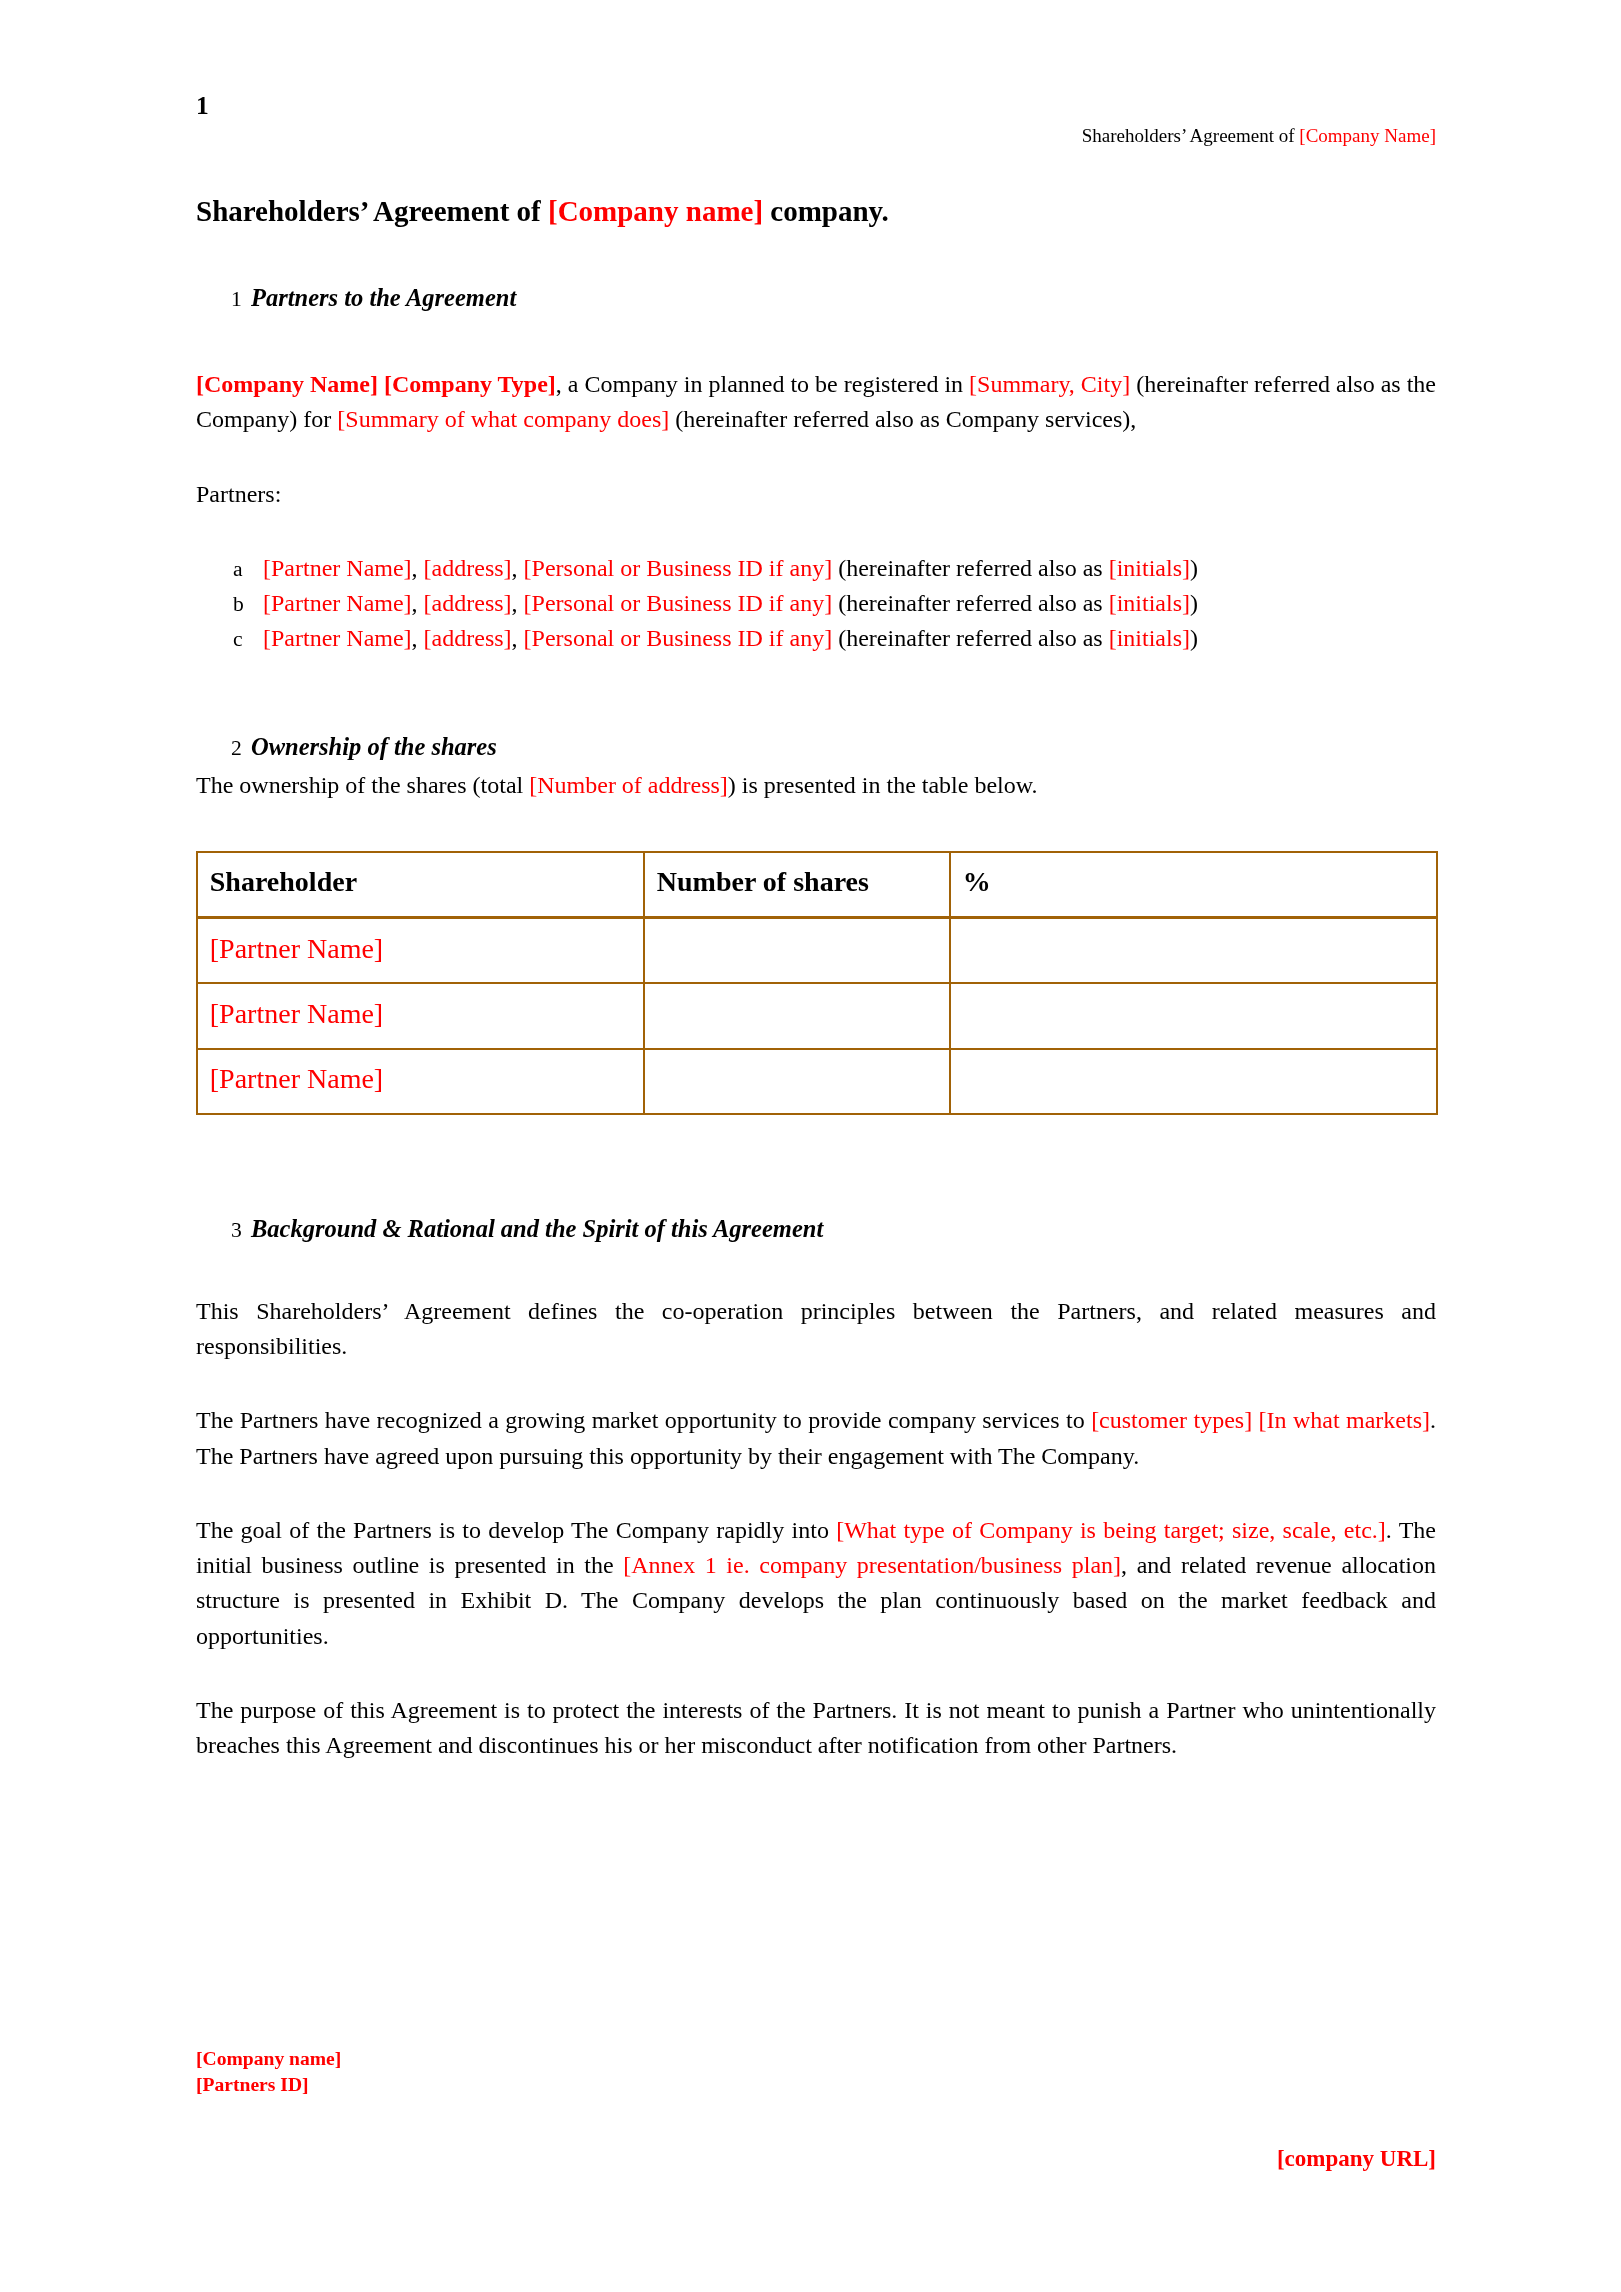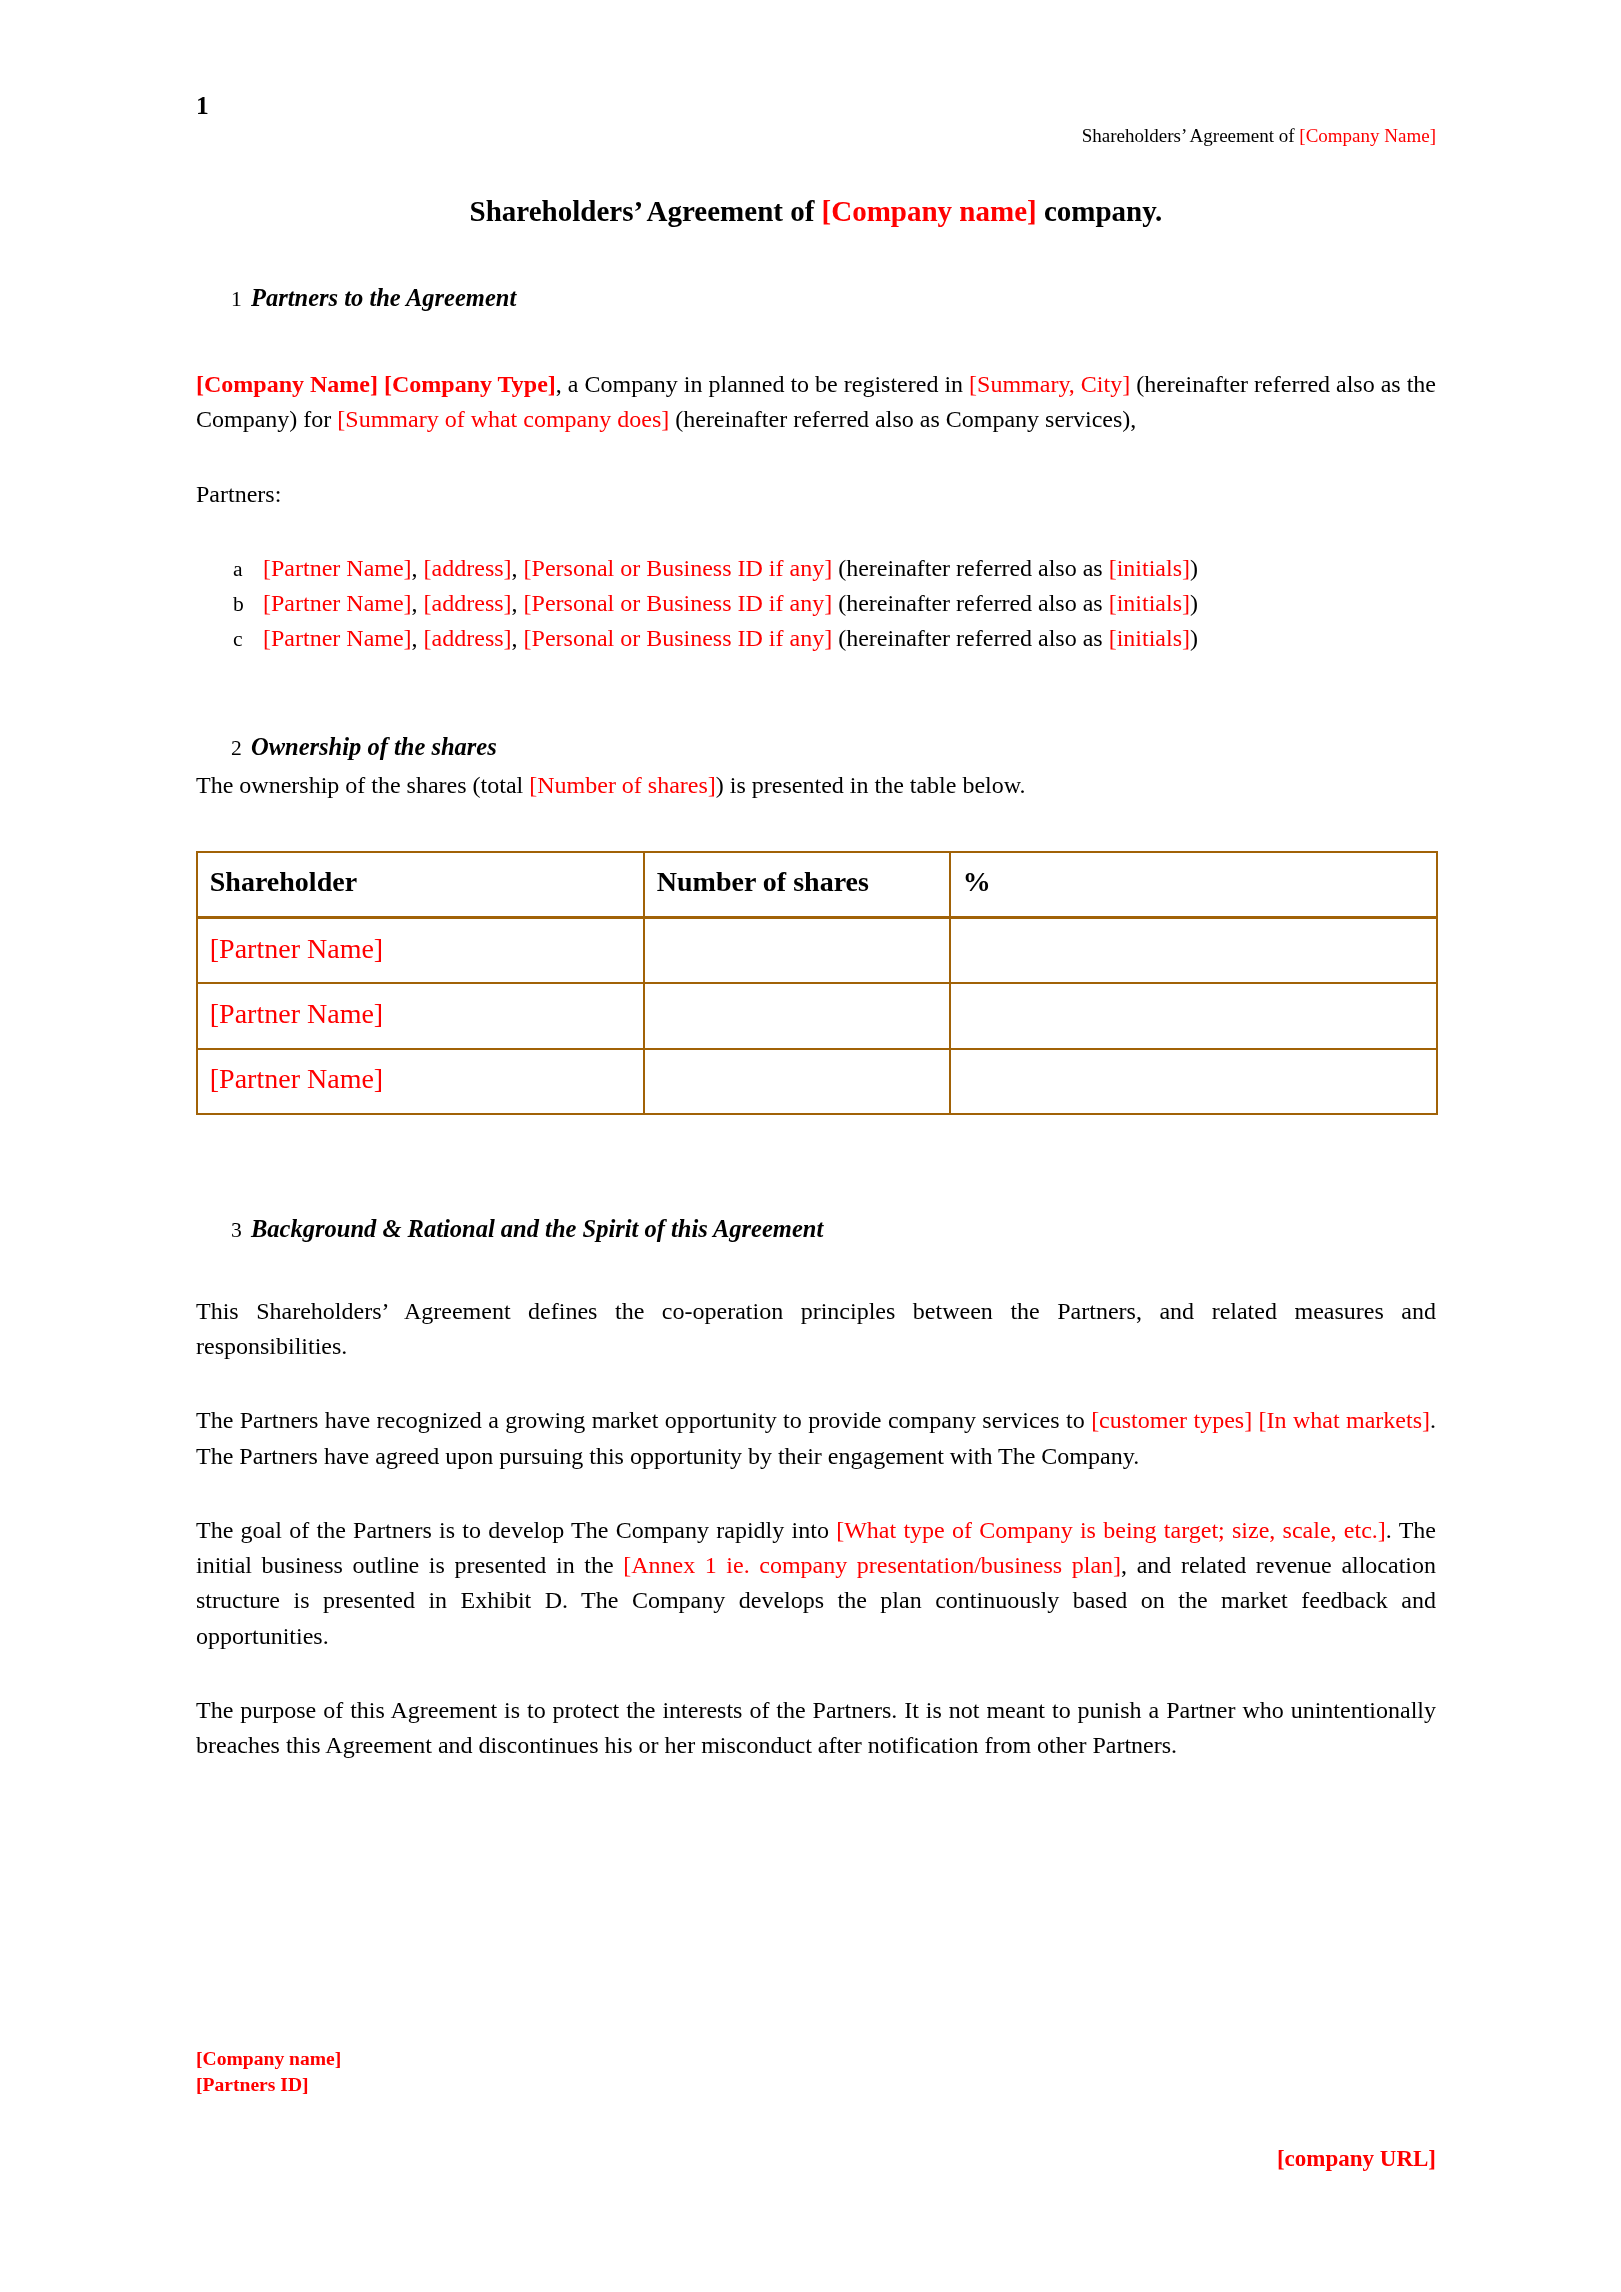--- a/index.html
+++ b/index.html
@@ -43,21 +43,20 @@
     font-size: 19px;
     white-space: nowrap;
   }
 
   
   .doc-title {
     position: absolute;
     left: 196px;
     top: 194px;
     width: 1240px;
-    text-align: center;
     font-size: 29px;
     font-weight: bold;
     line-height: 1.2;
   }
 
   
   .section-heading {
     display: flex;
     align-items: baseline;
     margin: 0;
@@ -220,21 +219,21 @@
     <div style="height:76px;"></div>
 
     <div class="section-heading">
       <span class="num">2</span>
       <span class="label">Ownership of the shares</span>
     </div>
 
     <div style="height:7.8px;"></div>
 
     <p class="body">
-      <span>The ownership of the shares (total </span><span class="red">[Number of shares]</span><span>) is presented in the table below.</span>
+      <span>The ownership of the shares (total </span><span class="red">[Number of address]</span><span>) is presented in the table below.</span>
     </p>
 
     <div style="height:47px;"></div>
 
     <table class="shares">
       <colgroup>
         <col class="c1">
           <col class="c2">
           <col class="c3">
       </colgroup>

